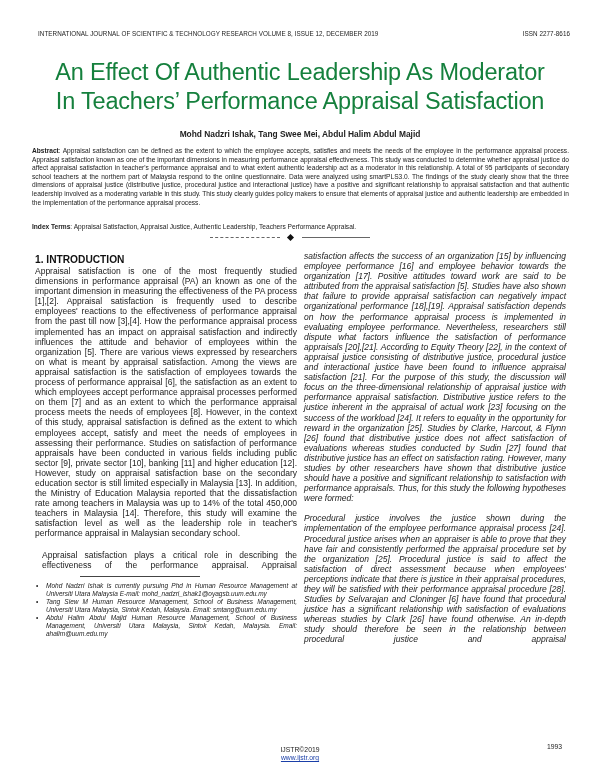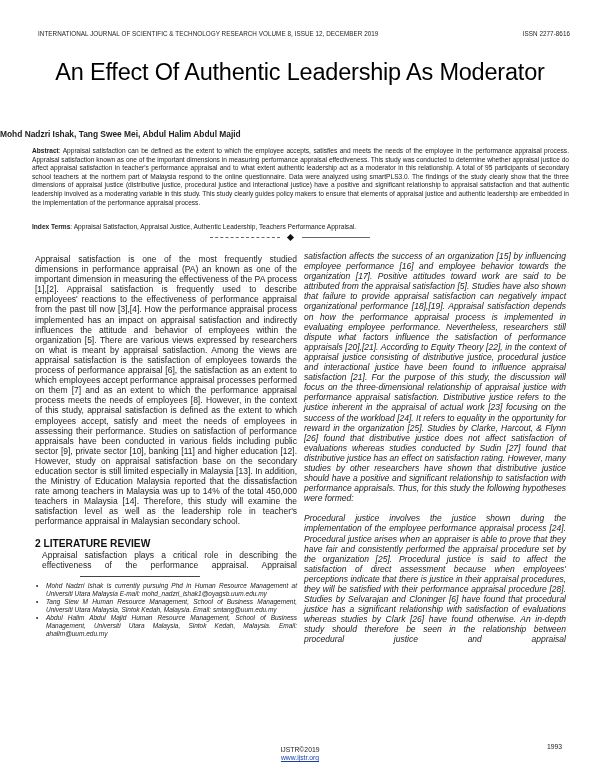--- a/index.html
+++ b/index.html
@@ -1,20 +1,20 @@
 <!DOCTYPE html>
 <html><head>
 <meta charset="utf-8">
 <style>
   html, body { margin:0; padding:0; background:#ffffff; }
   body { width:600px; height:776px; position:relative; overflow:hidden; color:#1a1a1a;
          font-family:"Liberation Sans", sans-serif; }
   .journal-header { position:absolute; top:30px; left:38px; right:30px; font-size:6.3px; letter-spacing:0.05px; color:#222; display:flex; justify-content:space-between; }
-  .title { position:absolute; top:58px; left:0; right:0; text-align:center; font-size:23.5px; line-height:29px; color:#000000; font-weight:normal; letter-spacing:-0.2px; }
-  .authors { position:absolute; top:129px; left:0; right:0; text-align:left; font-size:8.4px; font-weight:bold; color:#222; }
+  .title { position:absolute; top:58px; left:0; right:0; text-align:center; font-size:23.5px; line-height:29px; color:#15803d; font-weight:normal; letter-spacing:-0.2px; }
+  .authors { position:absolute; top:129px; left:0; right:0; text-align:center; font-size:8.4px; font-weight:bold; color:#222; }
   .abstract { position:absolute; top:147px; left:32px; right:31px; font-size:6.6px; line-height:8.6px; text-align:justify; color:#222; }
   .abstract b { font-weight:bold; }
   .index-terms { position:absolute; top:223px; left:32px; right:31px; font-size:6.6px; color:#222; }
   .separator { position:absolute; top:235px; left:210px; width:160px; height:6px; }
   .sep-line-l { position:absolute; left:0; top:2px; width:70px; height:0; border-top:1px dashed #666; }
   .sep-diamond { position:absolute; left:78px; top:0; width:5px; height:5px; background:#111; transform:rotate(45deg); }
   .sep-line-r { position:absolute; left:92px; top:2px; width:68px; height:0; border-top:1px solid #666; }
   .col { position:absolute; width:262px; font-size:8.5px; line-height:10.1px; text-align:justify; color:#222; }
   .col-left { left:35px; top:254px; }
   .col-right { left:304px; top:251px;font-style:italic; }
@@ -34,42 +34,43 @@
 </head>
 <body>
 
 <div class="journal-header">
   <span>INTERNATIONAL JOURNAL OF SCIENTIFIC &amp; TECHNOLOGY RESEARCH VOLUME 8, ISSUE 12, DECEMBER 2019</span>
   <span>ISSN 2277-8616</span>
 </div>
 
 <div class="title">
   <div>An Effect Of Authentic Leadership As Moderator</div>
+  <div>In Teachers’ Performance Appraisal Satisfaction</div>
 </div>
 
 <div class="authors">Mohd Nadzri Ishak, Tang Swee Mei, Abdul Halim Abdul Majid</div>
 
 <div class="abstract">
   <b>Abstract</b><span>: Appraisal satisfaction can be defined as the extent to which the employee accepts, satisfies and meets the needs of the employee in the performance appraisal process. Appraisal satisfaction known as one of the important dimensions in measuring performance appraisal effectiveness. This study was conducted to determine whether appraisal justice do affect appraisal satisfaction in teacher's performance appraisal and to what extent authentic leadership act as a moderator in this relationship. A total of 95 participants of secondary school teachers at the northern part of Malaysia respond to the online questionnaire. Data were analyzed using smartPLS3.0. The findings of the study clearly show that the three dimensions of appraisal justice (distributive justice, procedural justice and interactional justice) have a positive and significant relationship to appraisal satisfaction and that authentic leadership involved as a moderating variable in this study. This study clearly guides policy makers to ensure that elements of appraisal justice and authentic leadership are embedded in the implementation of the performance appraisal process.</span>
 </div>
 
 <div class="index-terms">
   <b>Index Terms</b><span>: Appraisal Satisfaction, Appraisal Justice, Authentic Leadership, Teachers Performance Appraisal.</span>
 </div>
 
 <div class="separator">
   <div class="sep-line-l"></div>
   <div class="sep-diamond"></div>
   <div class="sep-line-r"></div>
 </div>
 
 <div class="col col-left">
+  <div class="h1">1.  INTRODUCTION</div>
   <p class="para">Appraisal satisfaction is one of the most frequently studied dimensions in performance appraisal (PA) an known as one of the important dimension in measuring the effectiveness of the PA process [1],[2]. Appraisal satisfaction is frequently used to describe employees' reactions to the effectiveness of performance appraisal from the past till now [3],[4]. How the performance appraisal process implemented has an impact on appraisal satisfaction and indirectly influences the attitude and behavior of employees within the organization [5]. There are various views expressed by researchers on what is meant by appraisal satisfaction. Among the views are appraisal satisfaction is the satisfaction of employees towards the process of performance appraisal [6], the satisfaction as an extent to which employees accept performance appraisal processes performed on them [7] and as an extent to which the performance appraisal process meets the needs of employees [8]. However, in the context of this study, appraisal satisfaction is defined as the extent to which employees accept, satisfy and meet the needs of employees in assessing their performance. Studies on satisfaction of performance appraisals have been conducted in various fields including public sector [9], private sector [10], banking [11] and higher education [12]. However, study on appraisal satisfaction base on the secondary education sector is still limited especially in Malaysia [13]. In addition, the Ministry of Education Malaysia reported that the dissatisfaction rate among teachers in Malaysia was up to 14% of the total 450,000 teachers in Malaysia [14]. Therefore, this study will examine the satisfaction level as well as the leadership role in teacher's performance appraisal in Malaysian secondary school.</p>
   <div class="gap" style="height:11px;"></div>
-  <div class="h1">2 LITERATURE REVIEW</div>
   <p class="para" style="text-align-last:justify;margin-left:7px;">Appraisal satisfaction plays a critical role in describing the effectiveness of the performance appraisal. Appraisal</p>
   <div class="footnote-rule"></div>
   <div class="footnotes">
     <ul>
       <li>Mohd Nadzri Ishak is currently pursuing Phd in Human Resource Management at Universiti Utara Malaysia E-mail: mohd_nadzri_ishak1@oyagsb.uum.edu.my</li>
       <li>Tang Siew M Human Resource Management, School of Business Management, Universiti Utara Malaysia, Sintok Kedah, Malaysia. Email: smtang@uum.edu.my</li>
       <li>Abdul Halim Abdul Majid Human Resource Management, School of Business Management, Universiti Utara Malaysia, Sintok Kedah, Malaysia. Email: ahalim@uum.edu.my</li>
     </ul>
   </div>
 </div>

